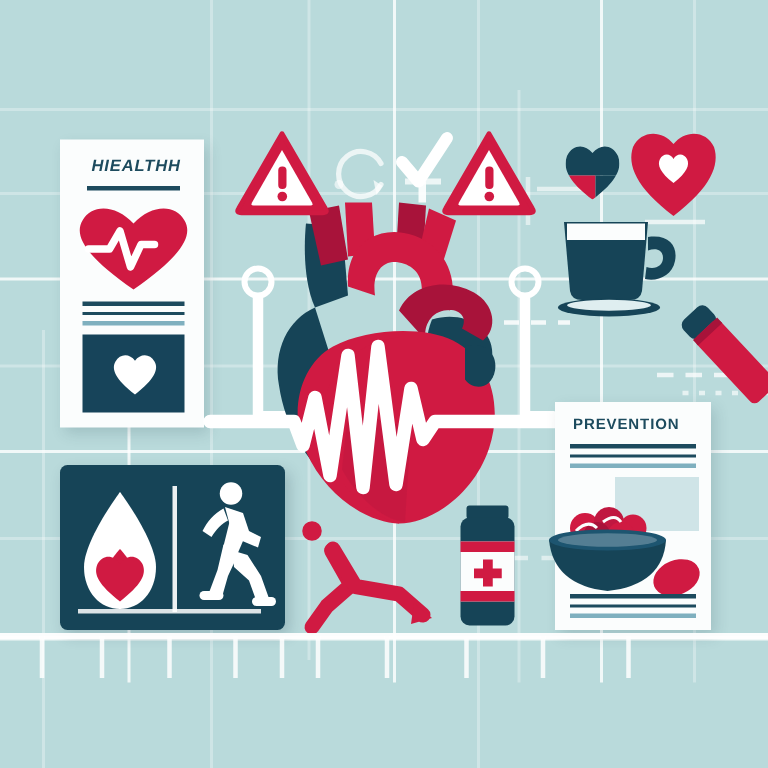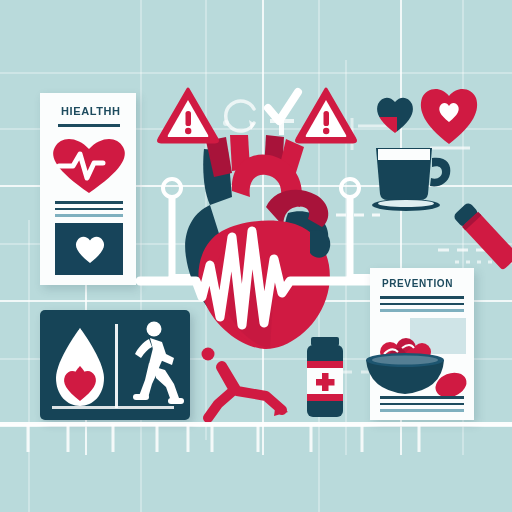--- a/index.html
+++ b/index.html
@@ -81,21 +81,21 @@
       <line x1="438" y1="250" x2="505" y2="250" stroke="#ffffff" stroke-width="3" stroke-dasharray="11 8" opacity=".75"></line>
       <line x1="455" y1="262" x2="512" y2="262" stroke="#ffffff" stroke-width="3" stroke-dasharray="4 7" opacity=".65"></line>
       <line x1="430" y1="148" x2="470" y2="148" stroke="#ffffff" stroke-width="3" opacity=".7"></line>
       <line x1="352" y1="118" x2="352" y2="150" stroke="#ffffff" stroke-width="3" opacity=".55"></line>
       <line x1="358" y1="126" x2="392" y2="126" stroke="#ffffff" stroke-width="3" opacity=".6"></line>
     </svg>
   </div>
 
   <div class="card" style="left:40px;top:93px;width:96px;height:192px;">
   </div>
-  <div class="card-title" style="left:61px;top:105px;font-size:11px;">HIEALTHH</div>
+  <div class="card-title" style="left:61px;top:105px;font-size:11px;font-style:italic;">HIEALTHH</div>
   <div class="rule" style="left:58px;top:124px;width:62px;height:3px;"></div>
 
   <svg class="abs" style="left:47px;top:133px;" width="84" height="62">
     <path d="M42 60 C 10 38, 2 24, 8 14 C 14 3, 30 3, 42 16 C 54 3, 70 3, 76 14 C 82 24, 74 38, 42 60 Z" fill="#d01a42"></path>
     <polyline points="12,33 26,33 33,21 40,45 47,30 56,30" fill="none" stroke="#ffffff" stroke-width="5" stroke-linecap="round" stroke-linejoin="round"></polyline>
   </svg>
 
   <div class="rule" style="left:55px;top:201px;width:68px;height:3px;"></div>
   <div class="rule" style="left:55px;top:208px;width:68px;height:2px;"></div>
   <div class="rule light" style="left:55px;top:214px;width:68px;height:3px;"></div>

